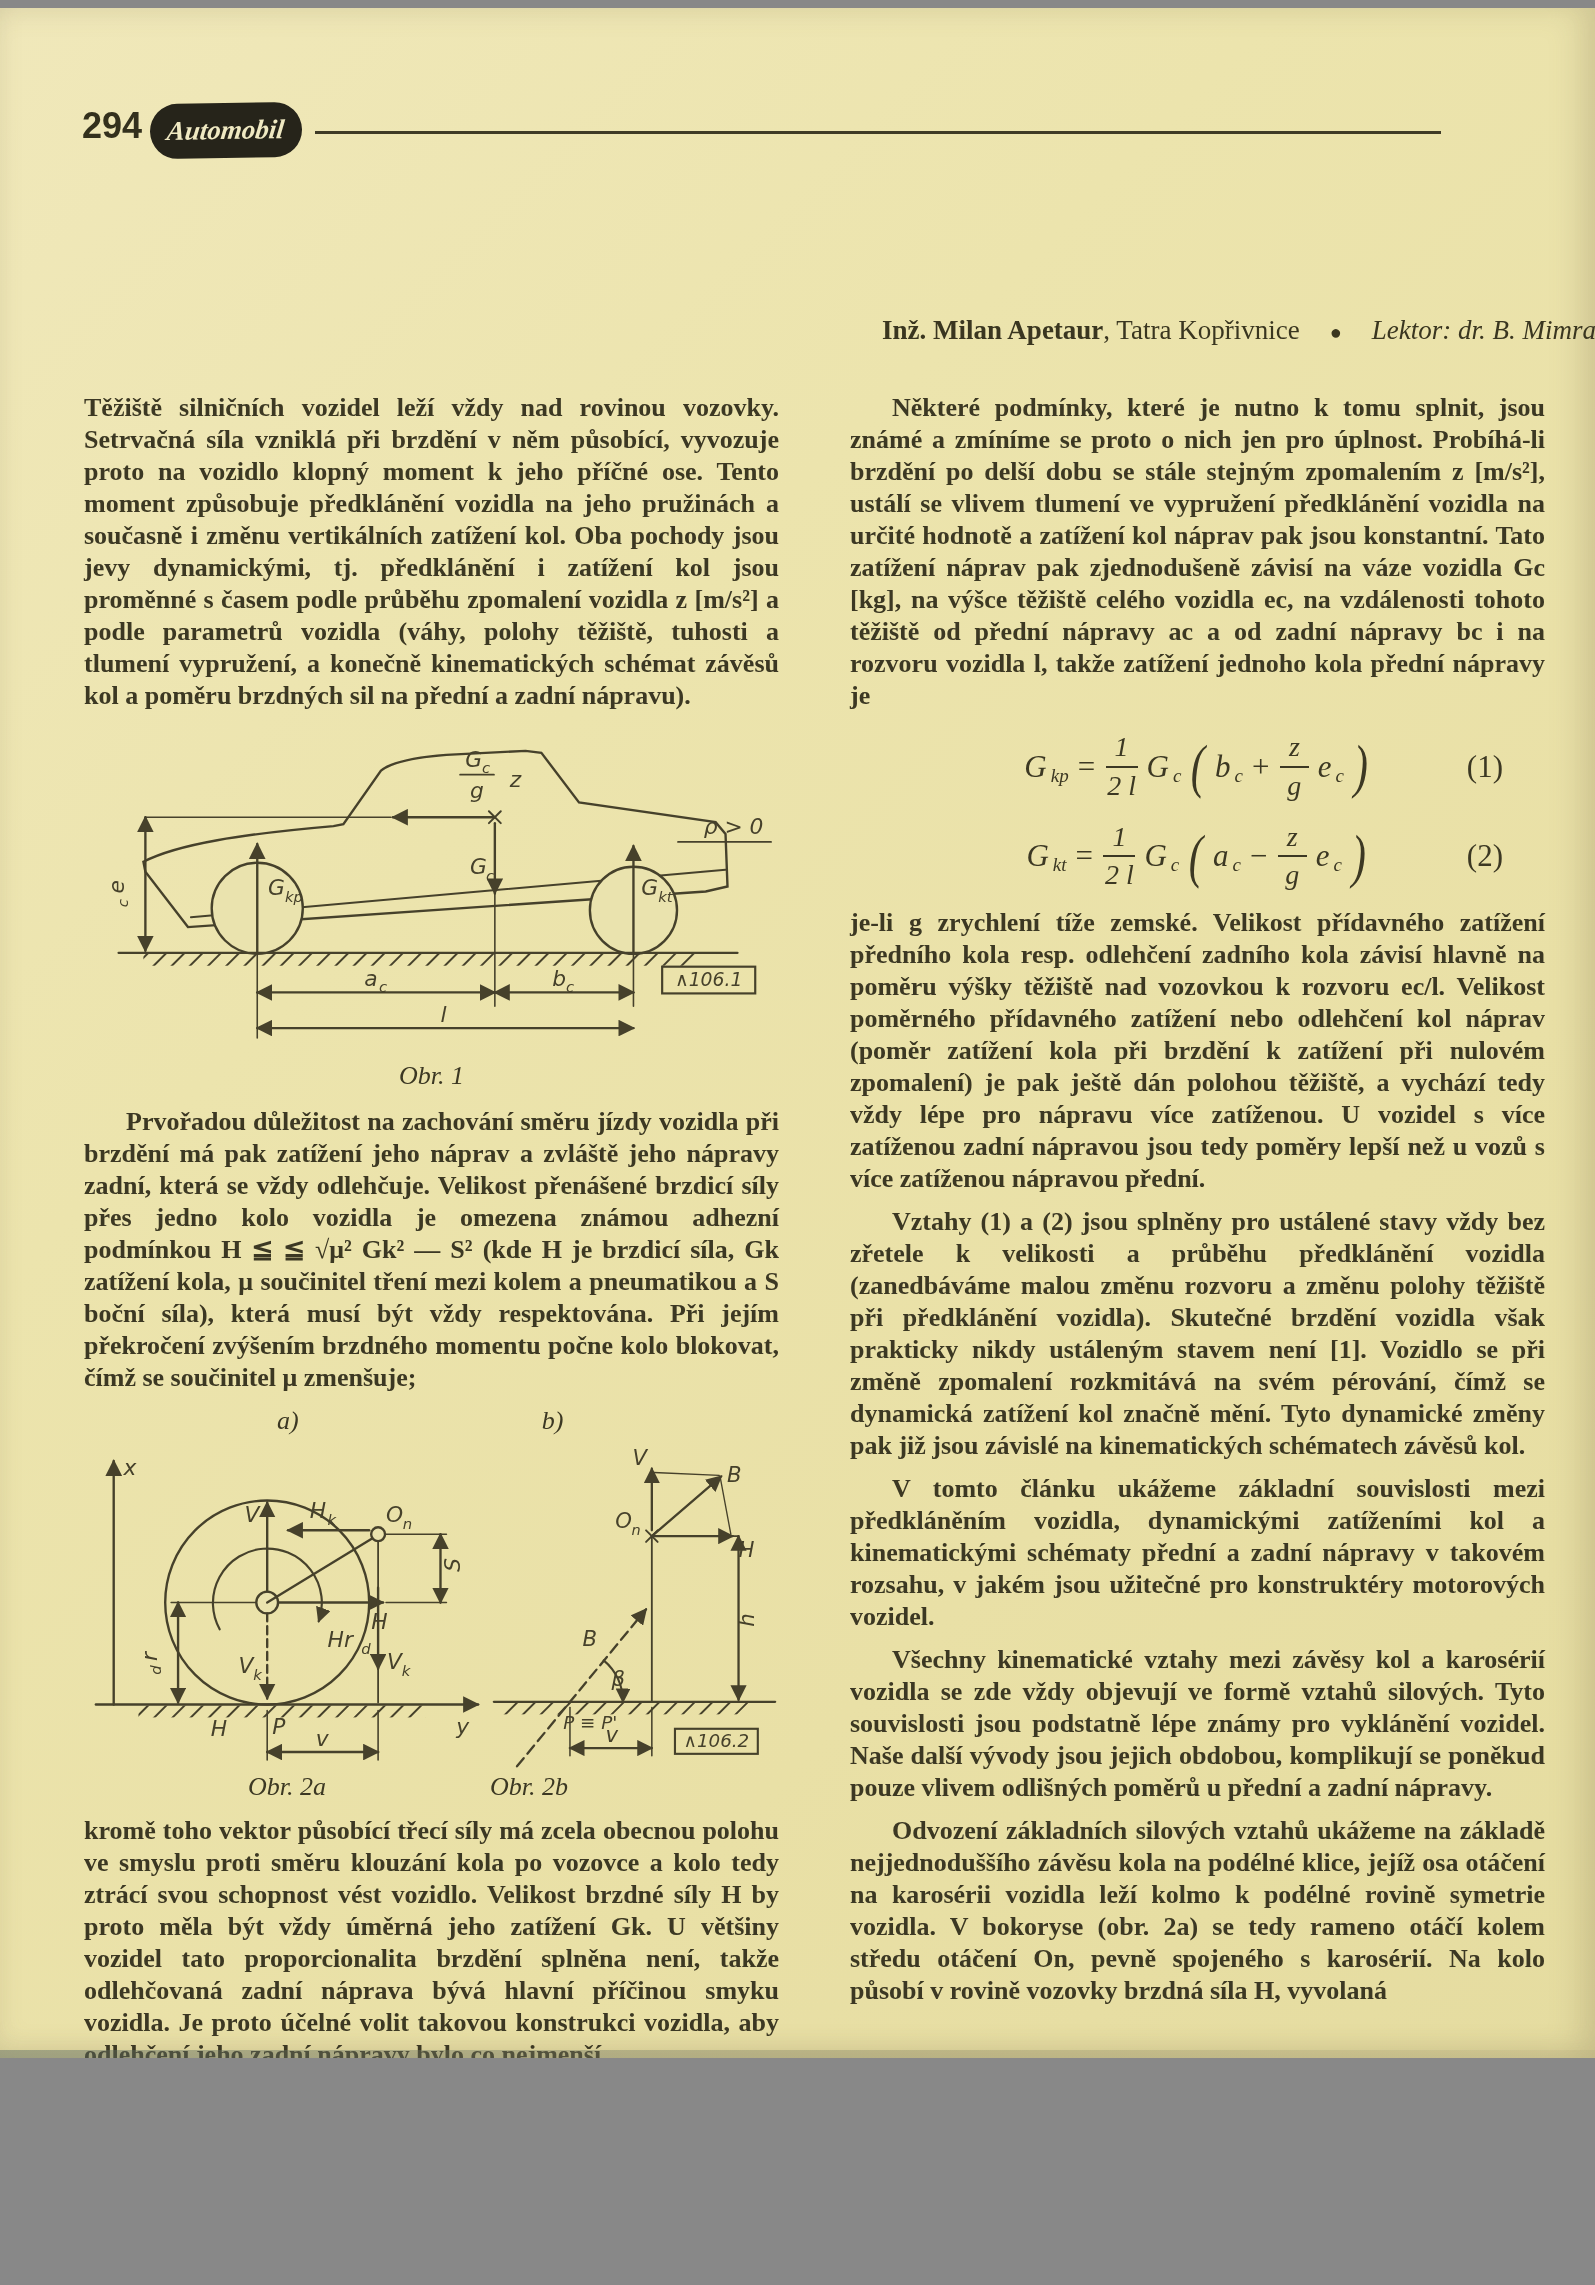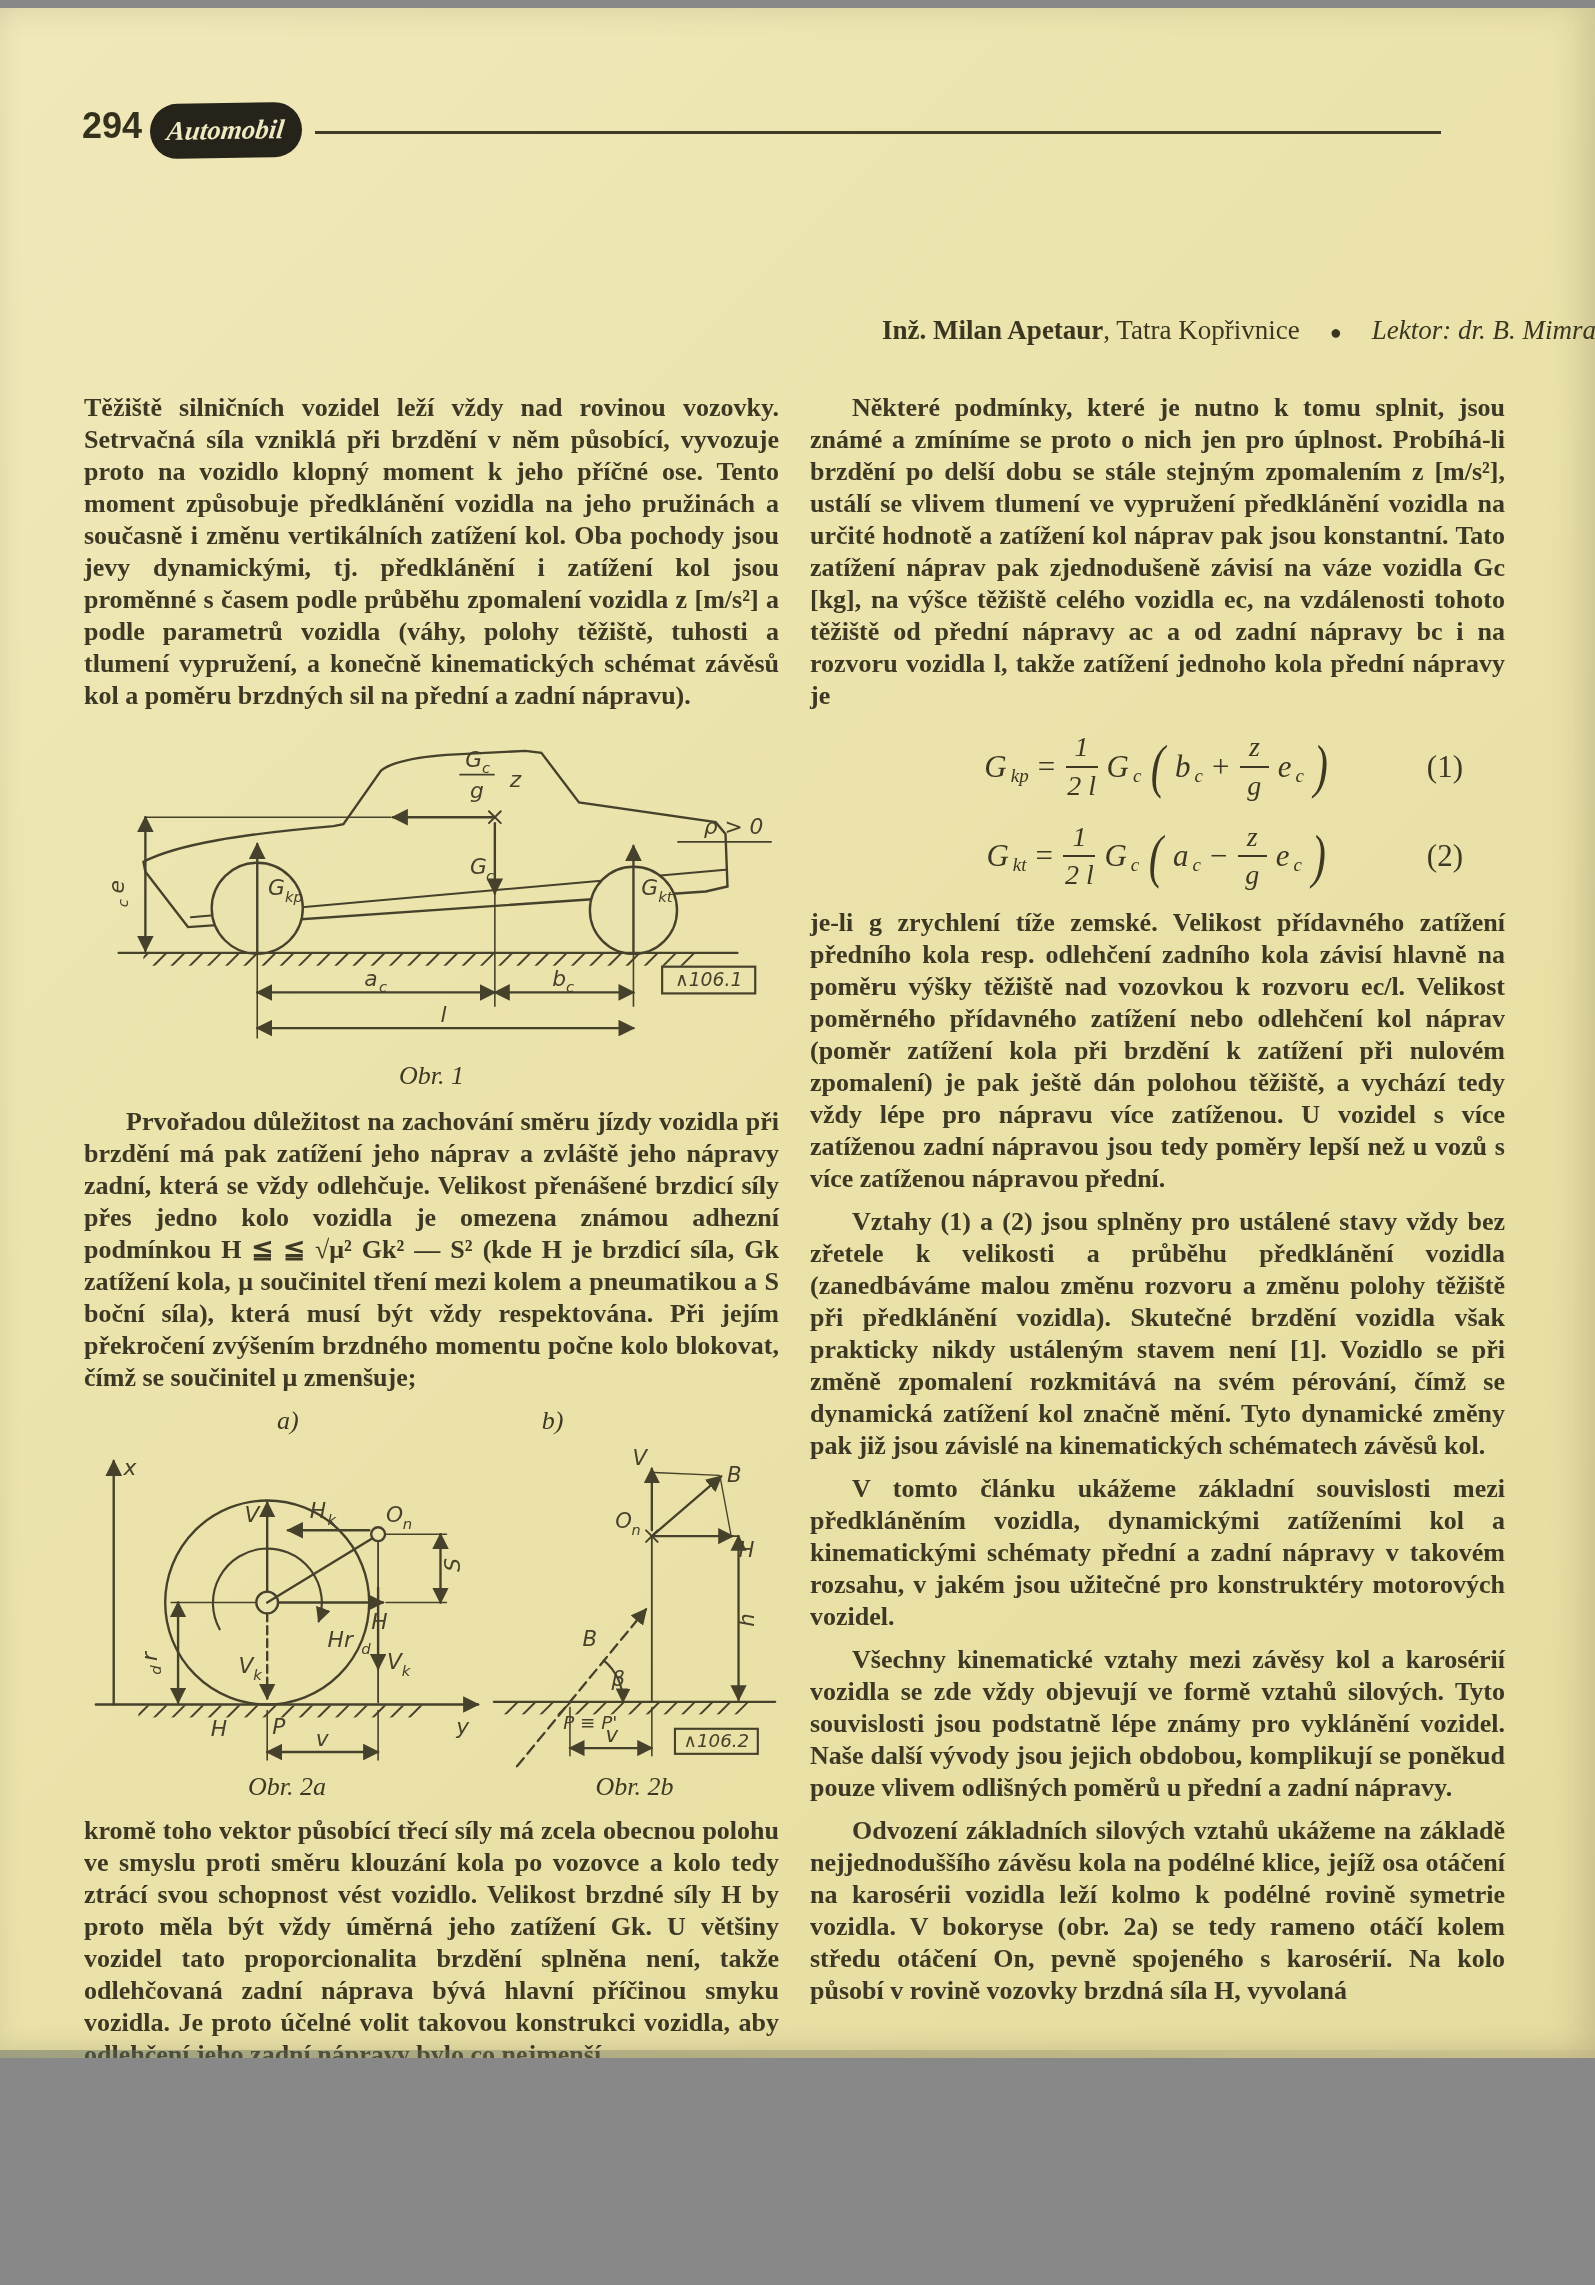--- a/index.html
+++ b/index.html
@@ -22,34 +22,34 @@
   
   .title{position:absolute;left:0;top:166px;width:100%;text-align:center;
          font-family:"Liberation Sans",sans-serif;font-weight:bold;font-size:44px;line-height:1.38;color:#2e2b1a;letter-spacing:0.5px;}
   .byline{position:absolute;left:0;top:307px;width:100%;text-align:right;font-size:27px;color:#3a3620;}
   .byline .b{font-weight:bold;}
   .byline .dot{display:inline-block;margin:0 30px;font-size:20px;vertical-align:middle;}
   .byline .lek{font-style:italic;}
   
   .col{position:absolute;top:384px;width:695px;text-align:justify;font-size:26px;line-height:32px;color:#3c3823;}
   #col-left{left:84px;}
-  #col-right{left:810px;}
+  #col-right{left:850px;}
   .col p{margin:0 0 11px;font-weight:bold;}
   .col p.ind{text-indent:42px;}
   
   figure{margin:6px 0 10px;}
   .figcap{text-align:center;font-style:italic;font-size:26px;margin:2px 0 14px;}
   svg text{fill:#46412b;font-family:"DejaVu Sans",sans-serif;font-style:italic;font-size:22px;}
   svg text.sm{font-size:15px;}
   svg text.stamp{font-size:19px;text-anchor:middle;}
   .ab-row{display:flex;padding-left:193px;gap:243px;font-style:italic;font-size:26px;margin-bottom:2px;}
   .fig2-row{display:flex;}
   .fig2-caps{display:flex;font-style:italic;font-size:26px;margin:0 0 12px;}
   .fig2-caps span:nth-child(1){width:406px;text-align:center;}
-  .fig2-caps span:nth-child(2){width:289px;text-align:center;}
+  .fig2-caps span:nth-child(2){width:289px;}
   
   .equation{position:relative;display:flex;justify-content:center;align-items:center;margin:20px 0 16px;
             font-family:"Liberation Serif",serif;font-style:italic;font-size:31px;color:#3c3823;}
   .eq-main{display:inline-flex;align-items:center;gap:7px;}
   .frac{display:inline-flex;flex-direction:column;align-items:center;font-size:28px;line-height:1.1;margin:0 2px;}
   .frac .num{border-bottom:2.4px solid #3c3823;padding:0 9px 3px;}
   .frac .den{padding-top:3px;}
   .sub{font-size:19px;transform:translateY(9px);margin-left:-3px;}
   .paren{font-size:59px;font-weight:400;line-height:.9;transform:scaleX(.72);}
   .eq-num{position:absolute;right:42px;font-style:normal;}

